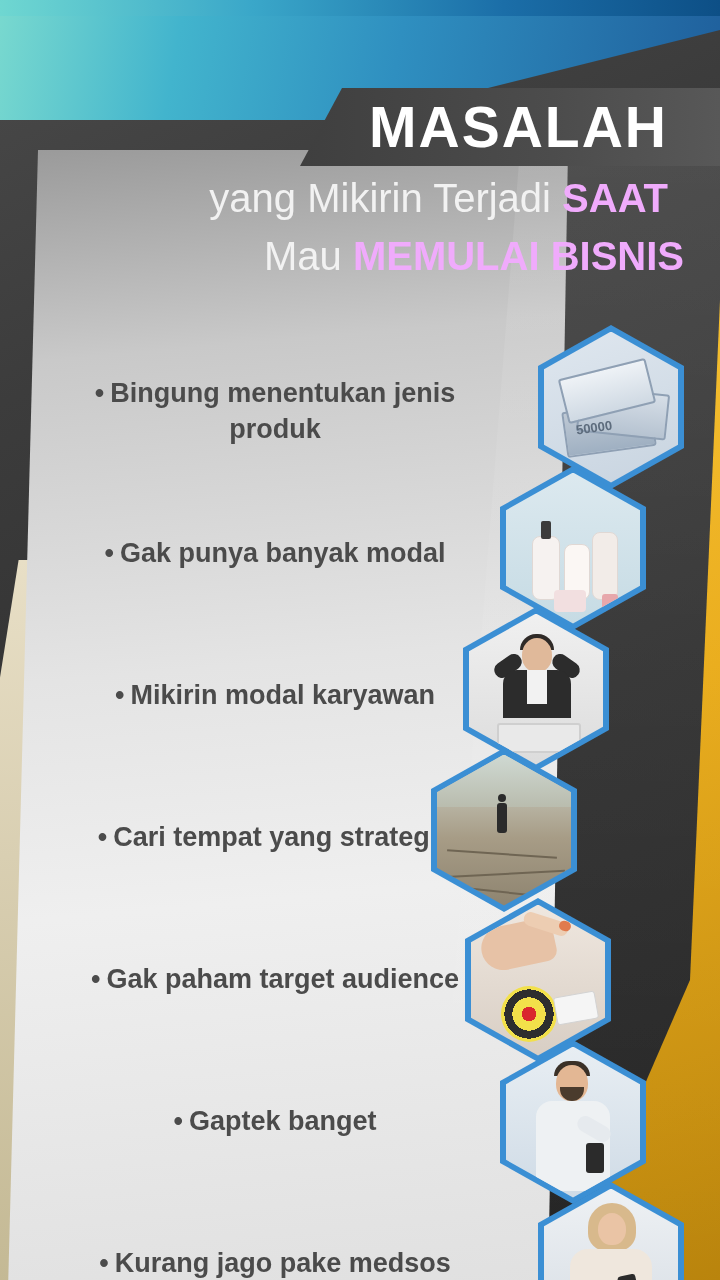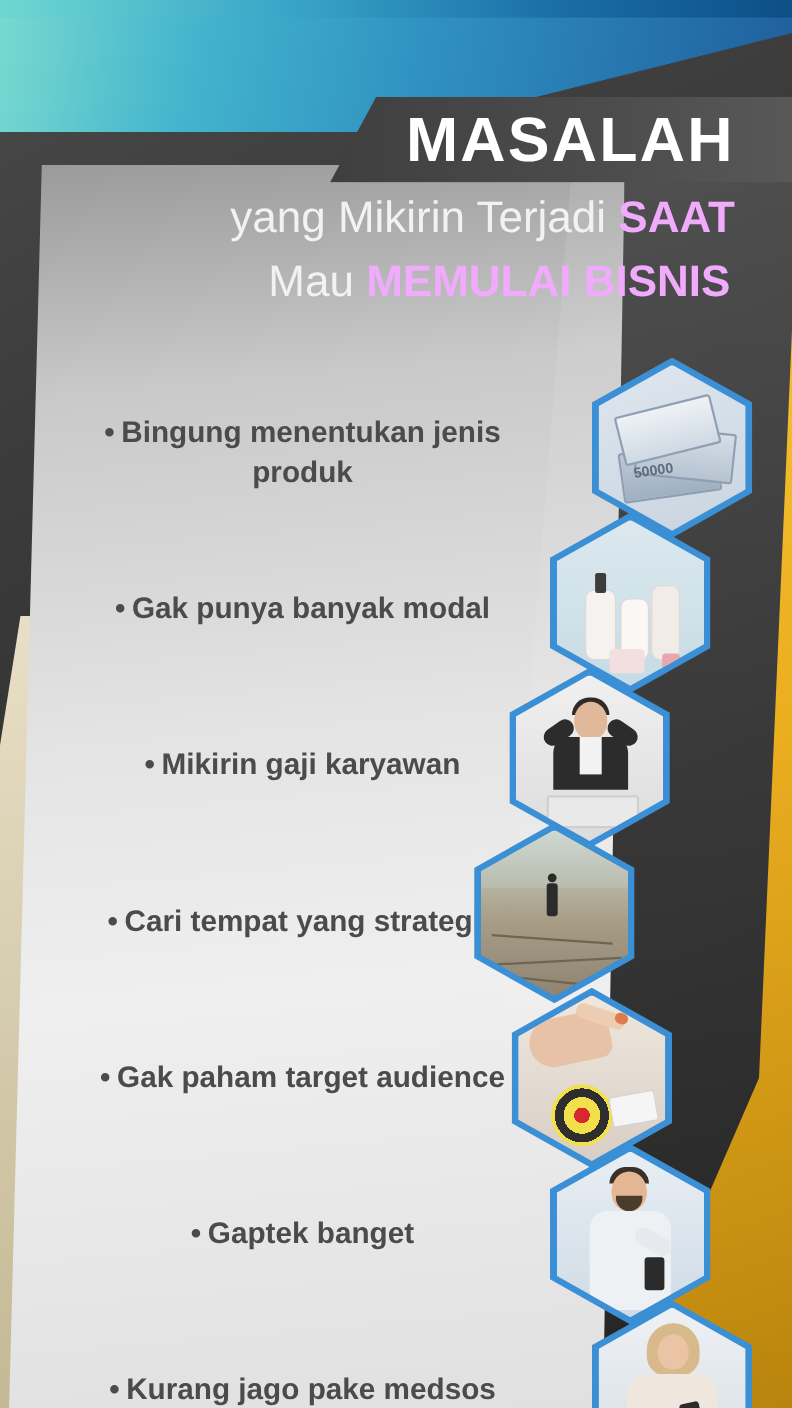--- a/index.html
+++ b/index.html
@@ -92,21 +92,21 @@
     right: 52px; top: 88px;
     font-size: 40px;
     color: #f2f2f2;
     text-align: right;
     white-space: nowrap;
     font-weight: 300;
   }
   .title-2 b, .title-3 b { font-weight: bold; color: #f0abfc; }
   .title-3 {
     position: absolute;
-    right: 56px; top: 146px;
+    right: 36px; top: 146px;
     font-size: 40px;
     color: #f2f2f2;
     text-align: right;
     white-space: nowrap;
     font-weight: 300;
   }
 
   
   .list {
     position: absolute;
@@ -255,21 +255,21 @@
   </div>
 
   <div class="list">
     <div class="list-item">
       <div class="list-text"><span class="bullet">•</span><span>Bingung menentukan jenis produk</span></div>
     </div>
     <div class="list-item">
       <div class="list-text"><span class="bullet">•</span><span>Gak punya banyak modal</span></div>
     </div>
     <div class="list-item">
-      <div class="list-text"><span class="bullet">•</span><span>Mikirin gaji karyawan</span></div>
+      <div class="list-text"><span class="bullet">•</span><span>Mikirin modal karyawan</span></div>
     </div>
     <div class="list-item">
       <div class="list-text"><span class="bullet">•</span><span>Cari tempat yang strategis</span></div>
     </div>
     <div class="list-item">
       <div class="list-text"><span class="bullet">•</span><span>Gak paham target audience</span></div>
     </div>
     <div class="list-item">
       <div class="list-text"><span class="bullet">•</span><span>Gaptek banget</span></div>
     </div>

